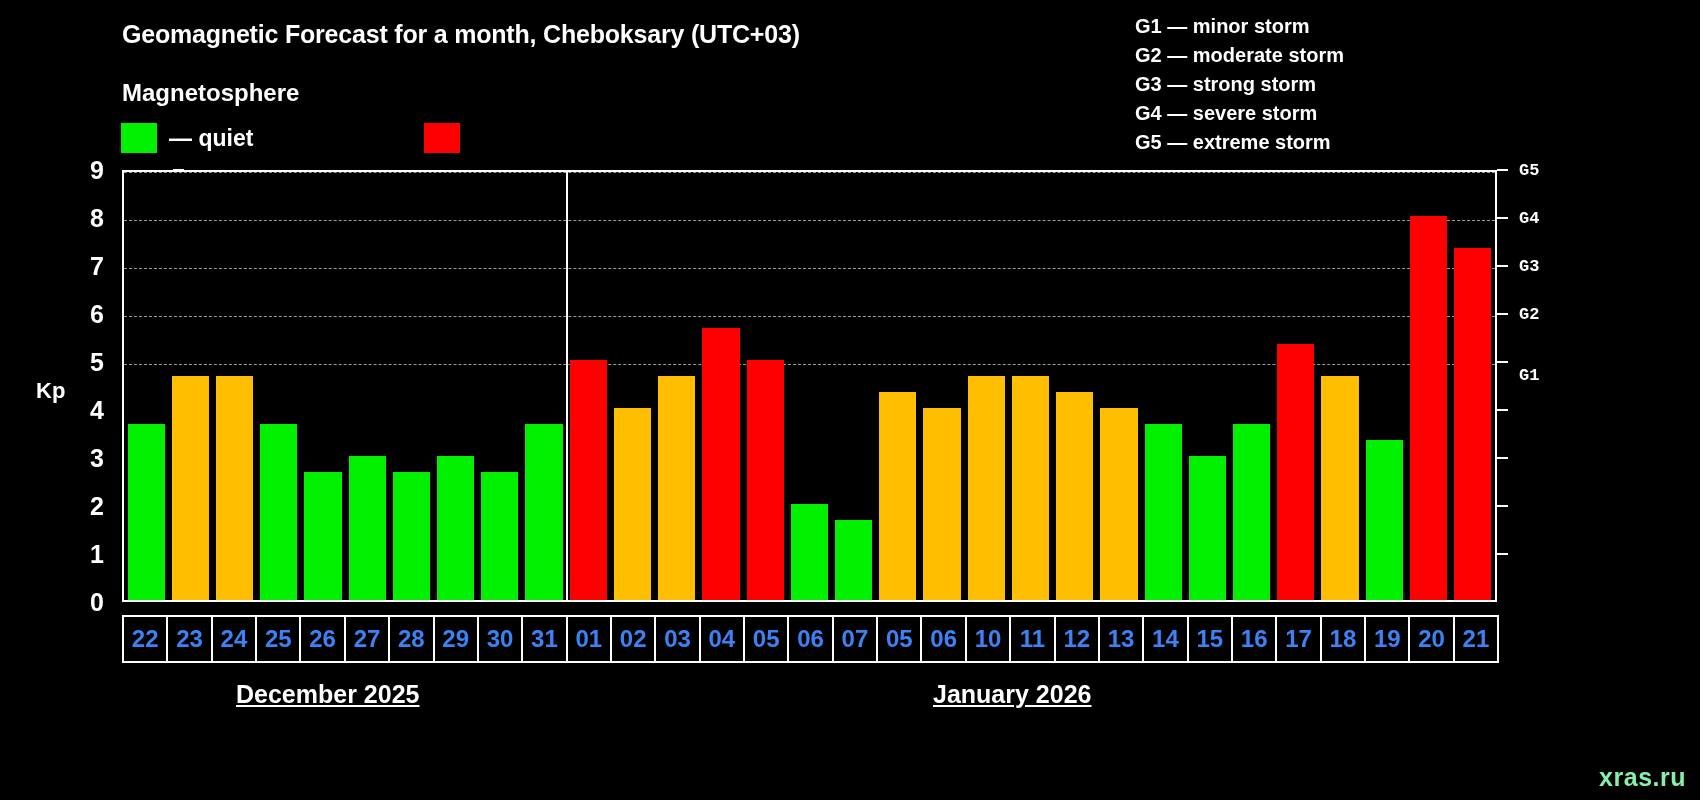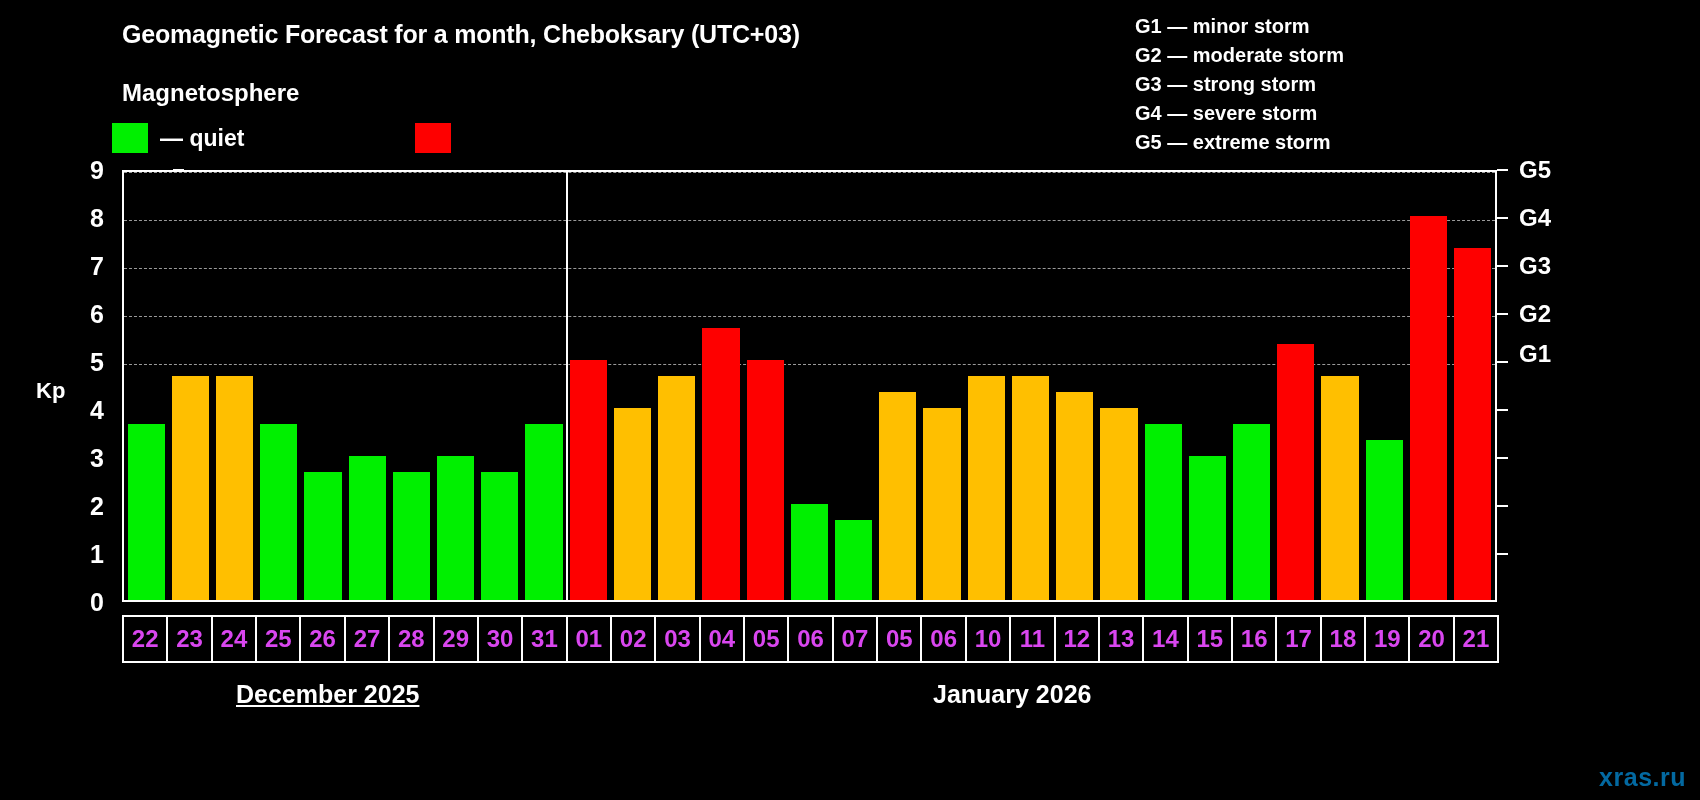--- a/index.html
+++ b/index.html
@@ -33,21 +33,21 @@
     position: absolute;
     left: 122px;
     top: 79px;
     font-size: 24px;
     font-weight: bold;
     color: #ffffff;
     white-space: nowrap;
   }
   #legend-row {
     position: absolute;
-    left: 112px;
+    left: 121px;
     top: 122px;
     display: flex;
     align-items: center;
     height: 32px;
   }
   .legend-item {
     display: flex;
     align-items: center;
     height: 32px;
   }
@@ -177,24 +177,25 @@
     position: absolute;
     left: 1497px;
     top: 170px;
     width: 90px;
     height: 432px;
   }
   .g-tick-label {
     position: absolute;
     left: 22px;
     transform: translateY(-50%);
-    font-size: 24px;
-    font-weight: bold;
-    color: #ffffff;
-    white-space: nowrap;
+    font-size: 17px;
+    font-weight: bold;
+    color: #ffffff;
+    white-space: nowrap;
+    font-family: Liberation Mono, monospace;
   }
   .g-tick-mark {
     position: absolute;
     left: 0;
     width: 11px;
     height: 0;
     border-top: 2px solid #ffffff;
     transform: translateY(-1px);
   }
   .g-minor-mark {
@@ -221,44 +222,44 @@
     box-sizing: border-box;
     margin-right: -2px;
     display: flex;
     align-items: center;
     justify-content: center;
     background: #000000;
   }
   .day-box-text {
     font-size: 24px;
     font-weight: bold;
-    color: #d946ef;
+    color: #3b82f6;
     line-height: 1;
   }
 
   
   .month-caption {
     position: absolute;
     top: 680px;
     font-size: 25px;
     font-weight: bold;
     color: #ffffff;
     white-space: nowrap;
   }
   #month-caption-0 { left: 236px; text-decoration: underline; }
-  #month-caption-1 { left: 933px; }
+  #month-caption-1 { left: 933px; text-decoration: underline; }
 
   
   #watermark {
     position: absolute;
     right: 14px;
     bottom: 8px;
     font-size: 25px;
     font-weight: bold;
-    color: #0369a1;
+    color: #86efac;
     letter-spacing: 0.5px;
   }
 </style>
 </head>
 <body>
 
 <div id="chart-title">Geomagnetic Forecast for a month, Cheboksary (UTC+03)</div>
 
 <div id="legend-heading">Magnetosphere</div>
 <div id="legend-row">
@@ -406,21 +407,21 @@
         </div>
         <div class="bar-cell">
           <div class="bar" style="height: 351.84px; background: rgb(254, 0, 0);"></div>
         </div>
       </div>
     <div id="month-divider" style="left: 32.2581%;"></div>
   </div>
 </div>
 
 <div id="g-axis-labels">
-    <div class="g-tick-label" style="top: 184px;">G1</div>
+    <div class="g-tick-label" style="top: 205px;">G1</div>
     <div class="g-tick-mark" style="top: 192px;"></div>
     <div class="g-tick-label" style="top: 144px;">G2</div>
     <div class="g-tick-mark" style="top: 144px;"></div>
     <div class="g-tick-label" style="top: 96px;">G3</div>
     <div class="g-tick-mark" style="top: 96px;"></div>
     <div class="g-tick-label" style="top: 48px;">G4</div>
     <div class="g-tick-mark" style="top: 48px;"></div>
     <div class="g-tick-label" style="top: 0px;">G5</div>
     <div class="g-tick-mark" style="top: 0px;"></div>
     <div class="g-minor-mark" style="top: 384px;"></div>

